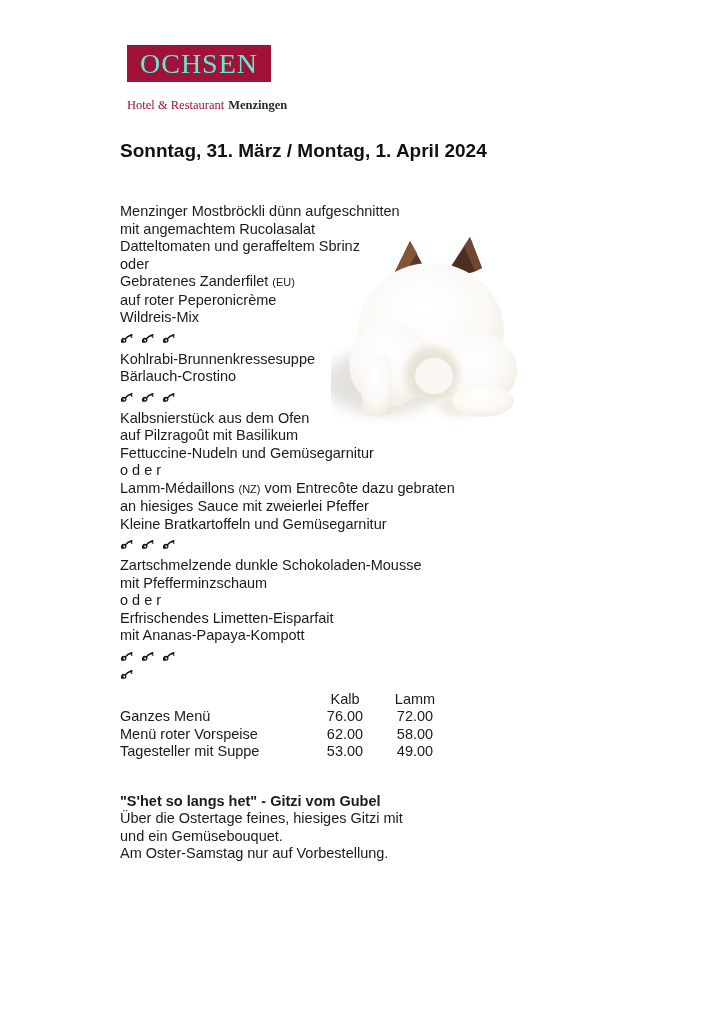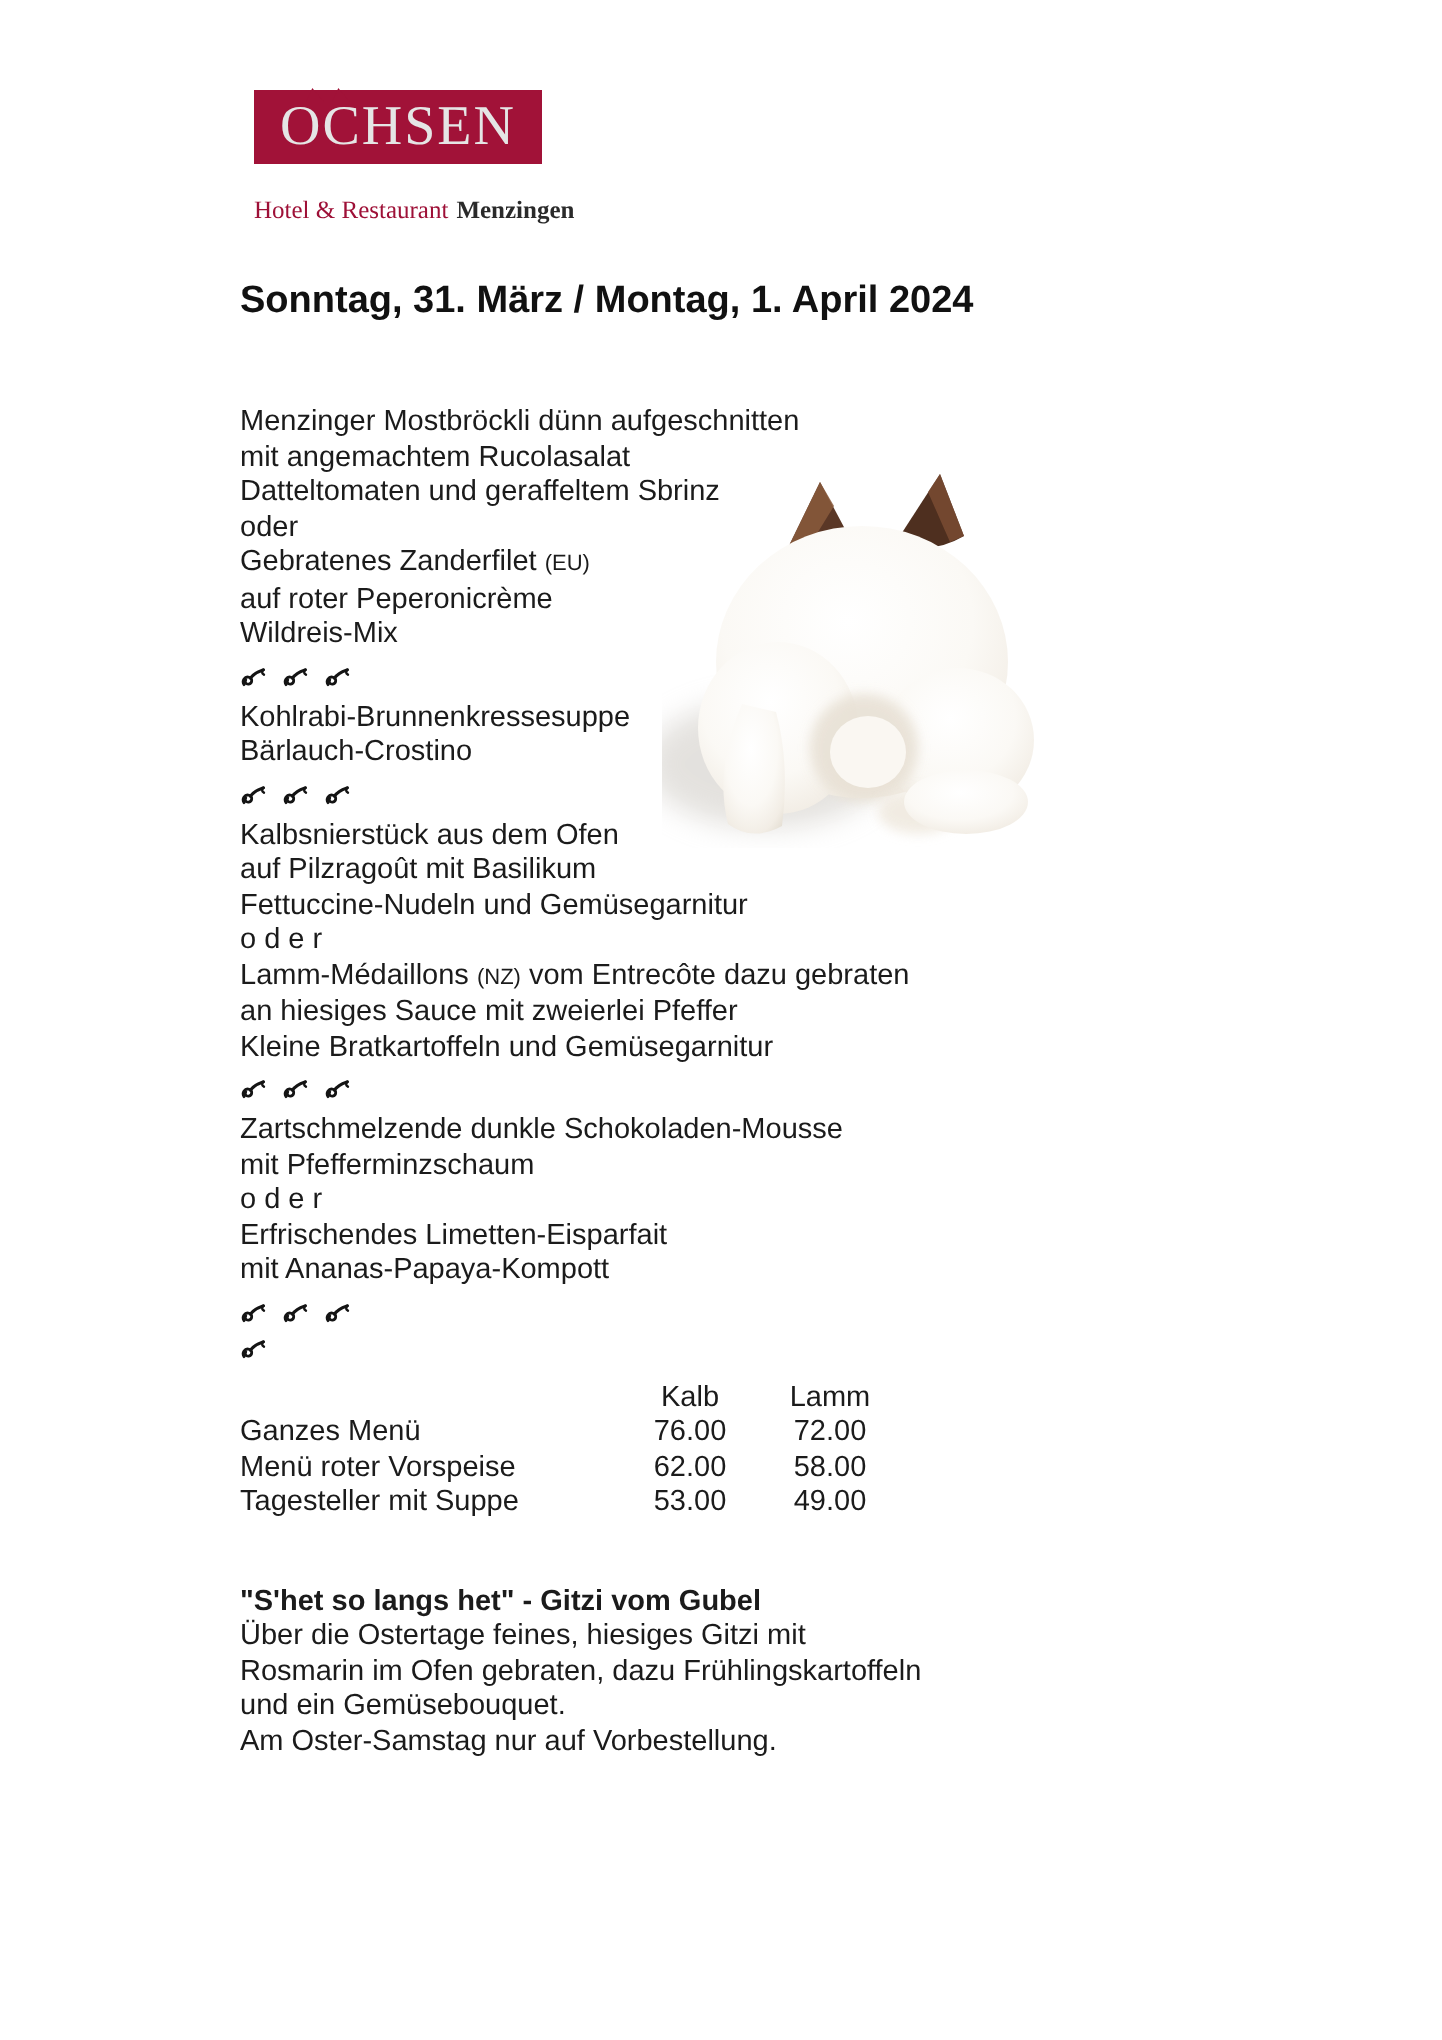--- a/index.html
+++ b/index.html
@@ -15,21 +15,21 @@
   .logo{position:absolute;left:127px;top:38px;z-index:2;}
   .logo-horns{position:relative;height:7px;margin-left:26px;}
   .horn{display:inline-block;width:9px;height:7px;background:#a11238;margin-right:4px;
         clip-path:polygon(0 100%,35% 0,100% 100%);}
   .logo-banner{
     width:144px;height:37px;background:#a11238;
     display:flex;align-items:center;justify-content:center;
   }
   .logo-banner span{
     font-family:"Liberation Serif", serif;
-    color:#e5e5e5;font-size:28px;letter-spacing:1px;line-height:1;
+    color:#5eead4;font-size:28px;letter-spacing:1px;line-height:1;
   }
   .logo-tagline{
     margin-top:16px;
     font-family:"Liberation Serif", serif;
     font-size:12.5px;white-space:nowrap;
   }
   .tag-left{color:#9e1037;}
   .tag-right{color:#2a2a2a;font-weight:bold;margin-left:4px;}
   
   .heading{position:absolute;left:120px;top:140px;z-index:2;}
@@ -239,19 +239,18 @@
       <div class="prow">
         <div class="plabel">Tagesteller mit Suppe</div>
         <div class="pval">53.00</div>
         <div class="pval">49.00</div>
       </div>
     </div>
 
     <div class="special">
       <div class="sp-title">"S'het so langs het" - Gitzi vom Gubel</div>
       <div>Über die Ostertage feines, hiesiges Gitzi mit</div>
-      <div>Rosmarin im Ofen gebraten, dazu Frühlingskartoffeln</div>
       <div>und ein Gemüsebouquet.</div>
       <div>Am Oster-Samstag nur auf Vorbestellung.</div>
     </div>
   </div>
 
 </div>
 
 </body></html>

